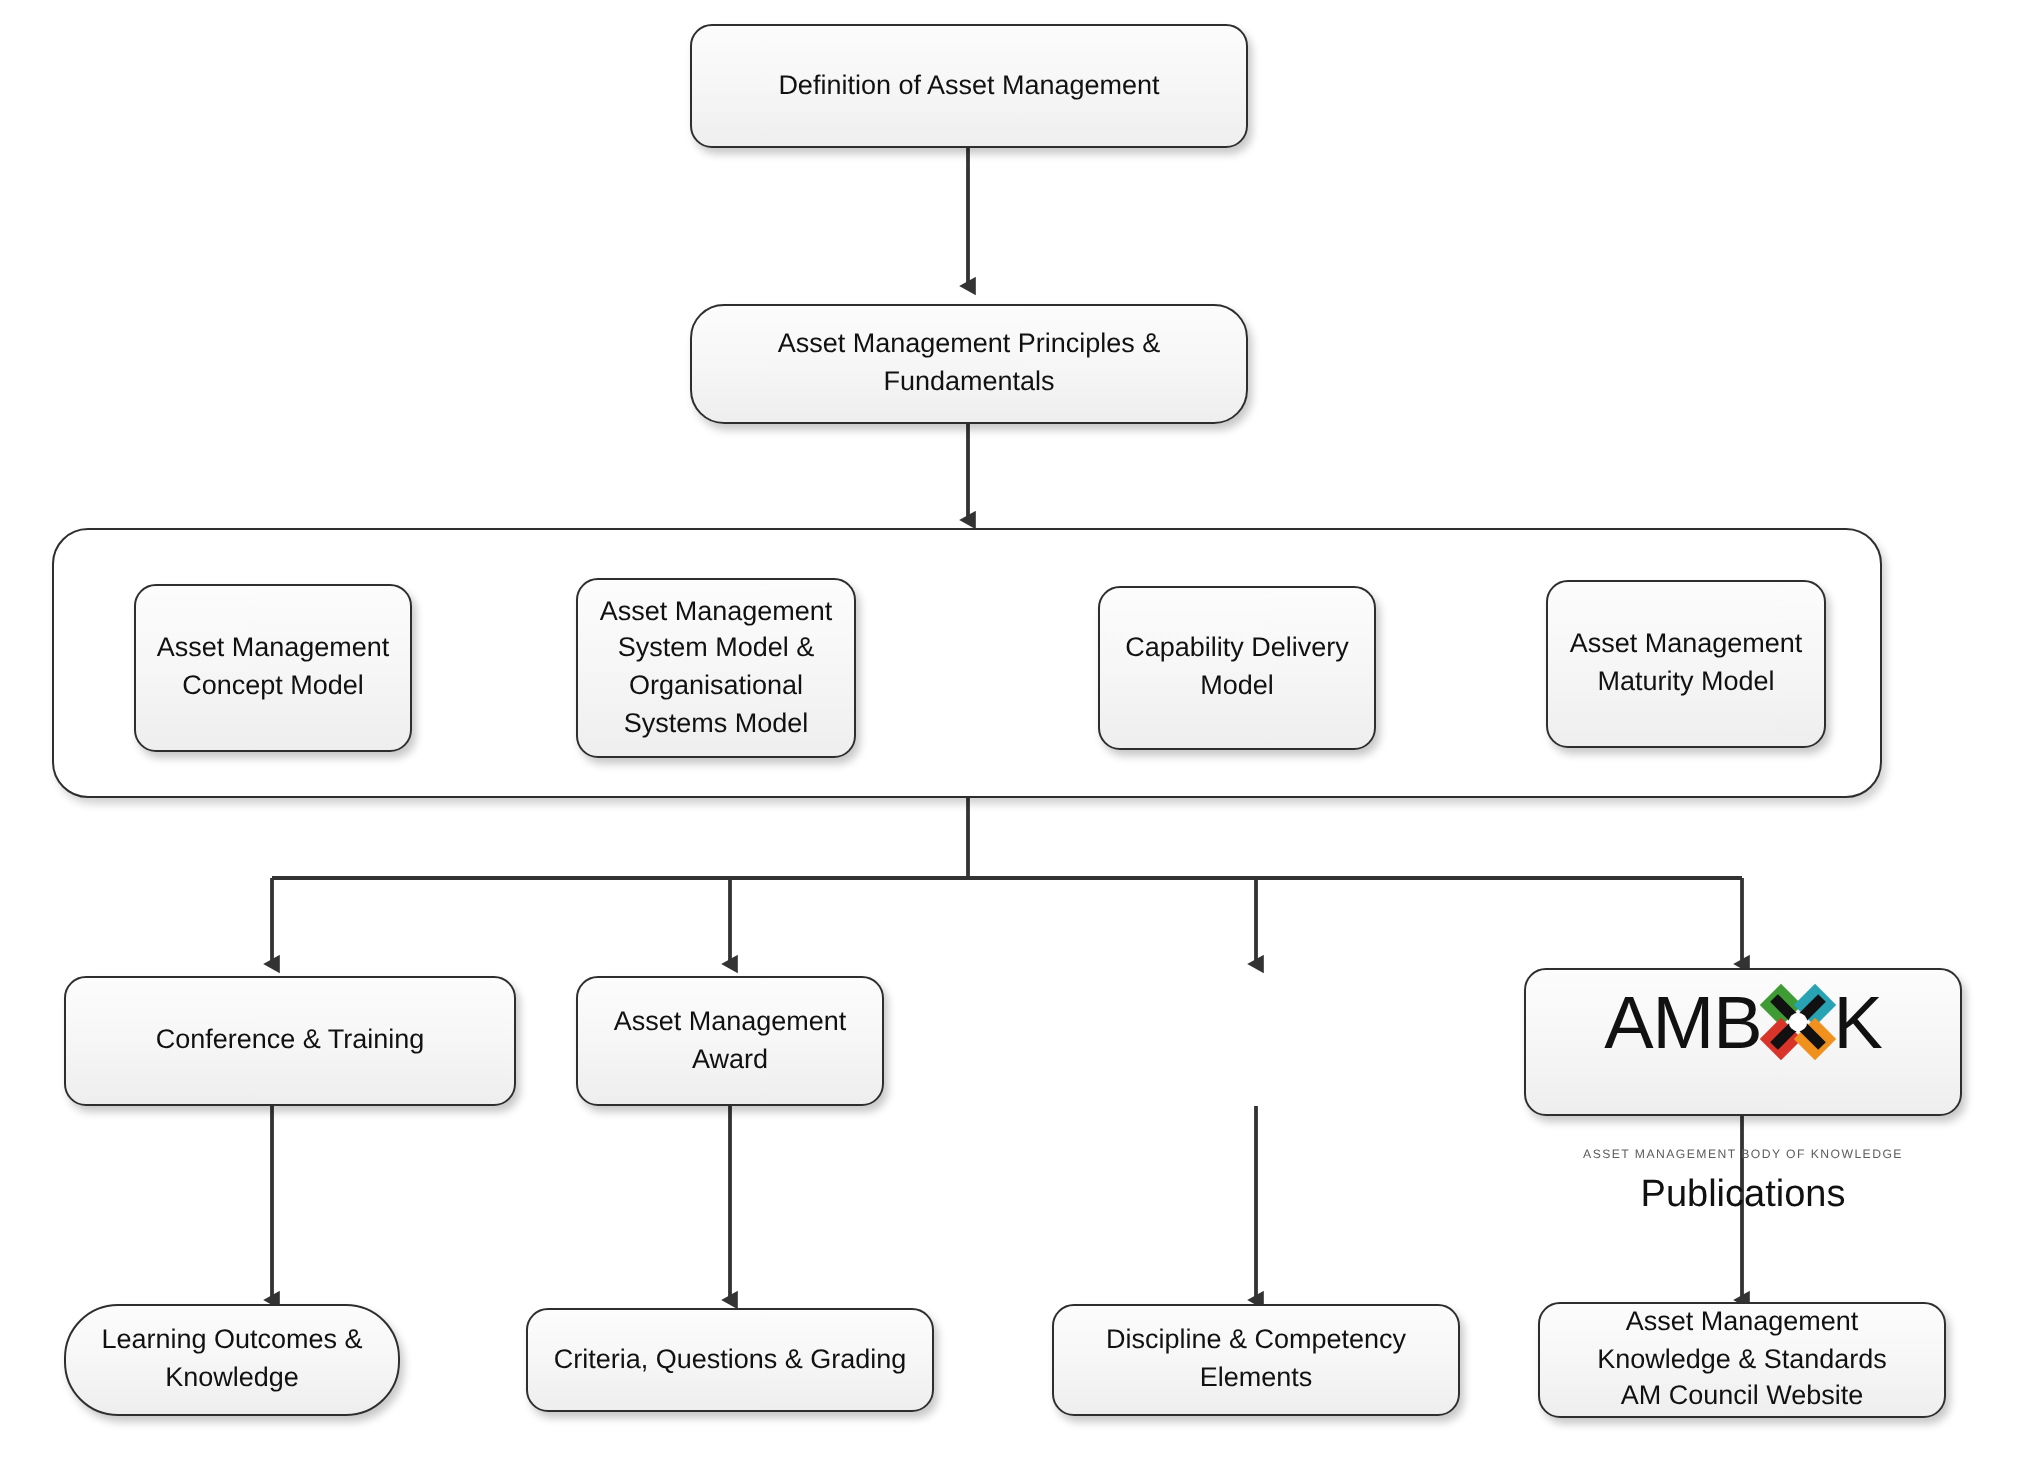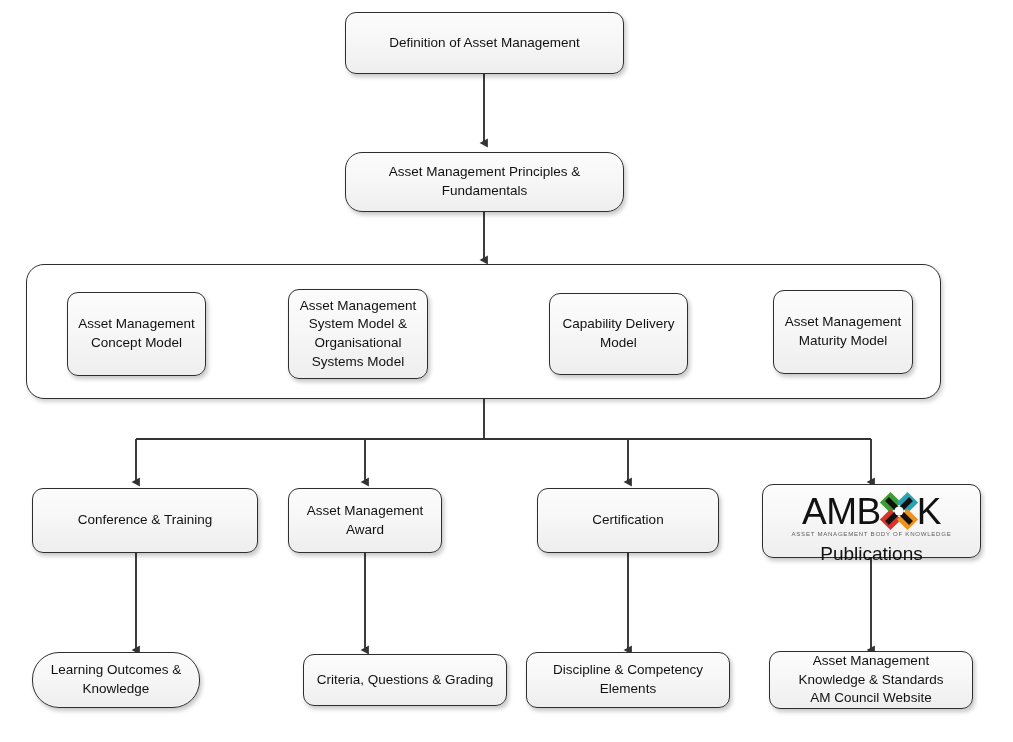--- a/index.html
+++ b/index.html
@@ -60,20 +60,21 @@
   .ambok-node {
     flex-direction: column;
     justify-content: flex-start;
     padding-top: 6px;
   }
   .ambok-logo {
     display: flex;
     flex-direction: column;
     align-items: center;
     width: 100%;
+    gap: 44px;
   }
   .ambok-wordmark {
     display: flex;
     align-items: center;
     justify-content: center;
     height: 40px;
   }
   .ambok-letters {
     font-family: "Liberation Sans", sans-serif;
     font-size: 37px;
@@ -170,23 +171,20 @@
 
   <div class="node" style="left:32px; top:488px; width:226px; height:65px;">
     <span class="label">Conference &amp; Training</span>
   </div>
 
   <div class="node" style="left:288px; top:488px; width:154px; height:65px;">
     <span class="label">Asset Management
 Award</span>
   </div>
 
-  <div class="node" style="left:537px; top:488px; width:182px; height:65px;">
-    <span class="label">Certification</span>
-  </div>
 
   <div class="node ambok-node" style="left:762px; top:484px; width:219px; height:74px;">
     <div class="ambok-logo">
       <div class="ambok-wordmark">
         <span class="ambok-letters">AMB</span>
         <span class="ambok-mark">
           <svg width="40" height="40" viewBox="0 0 40 40">
 
             <rect x="4.0" y="4.0" width="15" height="15" fill="#3f9c35" transform="rotate(45 11.5 11.5)"></rect>
             <rect x="21.0" y="4.0" width="15" height="15" fill="#27a3b4" transform="rotate(45 28.5 11.5)"></rect>
@@ -205,21 +203,21 @@
       <div class="ambok-tagline">ASSET MANAGEMENT BODY OF KNOWLEDGE</div>
     </div>
     <div class="ambok-caption">Publications</div>
   </div>
 
   <div class="node" style="left:32px; top:652px; width:168px; height:56px;border-radius:27px;">
     <span class="label">Learning Outcomes &amp;
 Knowledge</span>
   </div>
 
-  <div class="node" style="left:263px; top:654px; width:204px; height:52px;margin-left:40px;">
+  <div class="node" style="left:263px; top:654px; width:204px; height:52px;">
     <span class="label">Criteria, Questions &amp; Grading</span>
   </div>
 
   <div class="node" style="left:526px; top:652px; width:204px; height:56px;">
     <span class="label">Discipline &amp; Competency
 Elements</span>
   </div>
 
   <div class="node" style="left:769px; top:651px; width:204px; height:58px;">
     <span class="label">Asset Management

